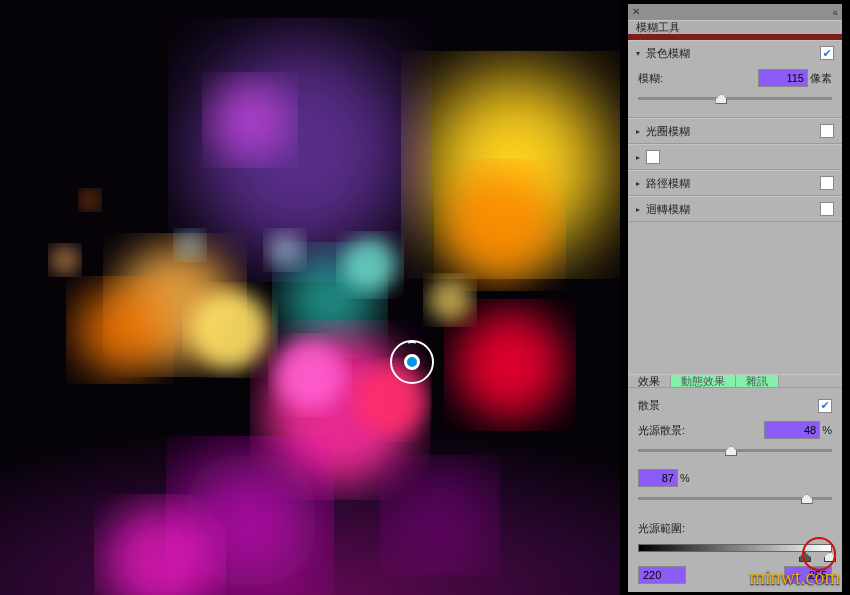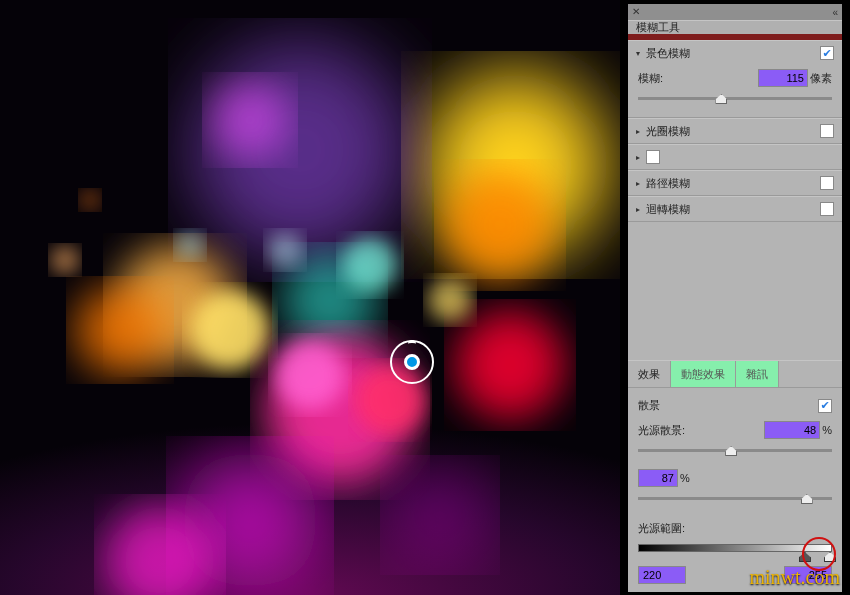--- a/index.html
+++ b/index.html
@@ -58,21 +58,21 @@
 .slider { position:relative; height:16px; margin-top:2px; }
 .slider-track { position:absolute; left:0; right:0; top:6px; height:3px; background:#8a8a8a; }
 .slider-thumb {
   position:absolute; top:3px; width:12px; height:10px; background:#eee;
   border:1px solid #666; transform:translateX(-50%);
   clip-path: polygon(50% 0, 100% 55%, 100% 100%, 0 100%, 0 55%);
 }
 
 .gap { flex:1; }
 
-.tabs { display:flex; border-top:1px solid #c5c5c5; border-bottom:1px solid #9a9a9a; height:28px; }
+.tabs { display:flex; border-top:1px solid #c5c5c5; border-bottom:1px solid #9a9a9a; height:14px; }
 .tab { padding:0 10px; display:flex; align-items:center; font-size:11px; color:#555; border-right:1px solid #9a9a9a; cursor:pointer; }
 .tab.active { background:#b4b4b4; color:#222; }
 .tab:not(.active){ background:#86efac; }
 
 .fx-body { padding:6px 10px 8px 10px; }
 .fx-row { display:flex; align-items:center; margin:4px 0; }
 .fx-row .rlabel { flex:1; }
 
 .gradient-track {
   position:absolute; left:0; right:0; top:4px; height:8px;

